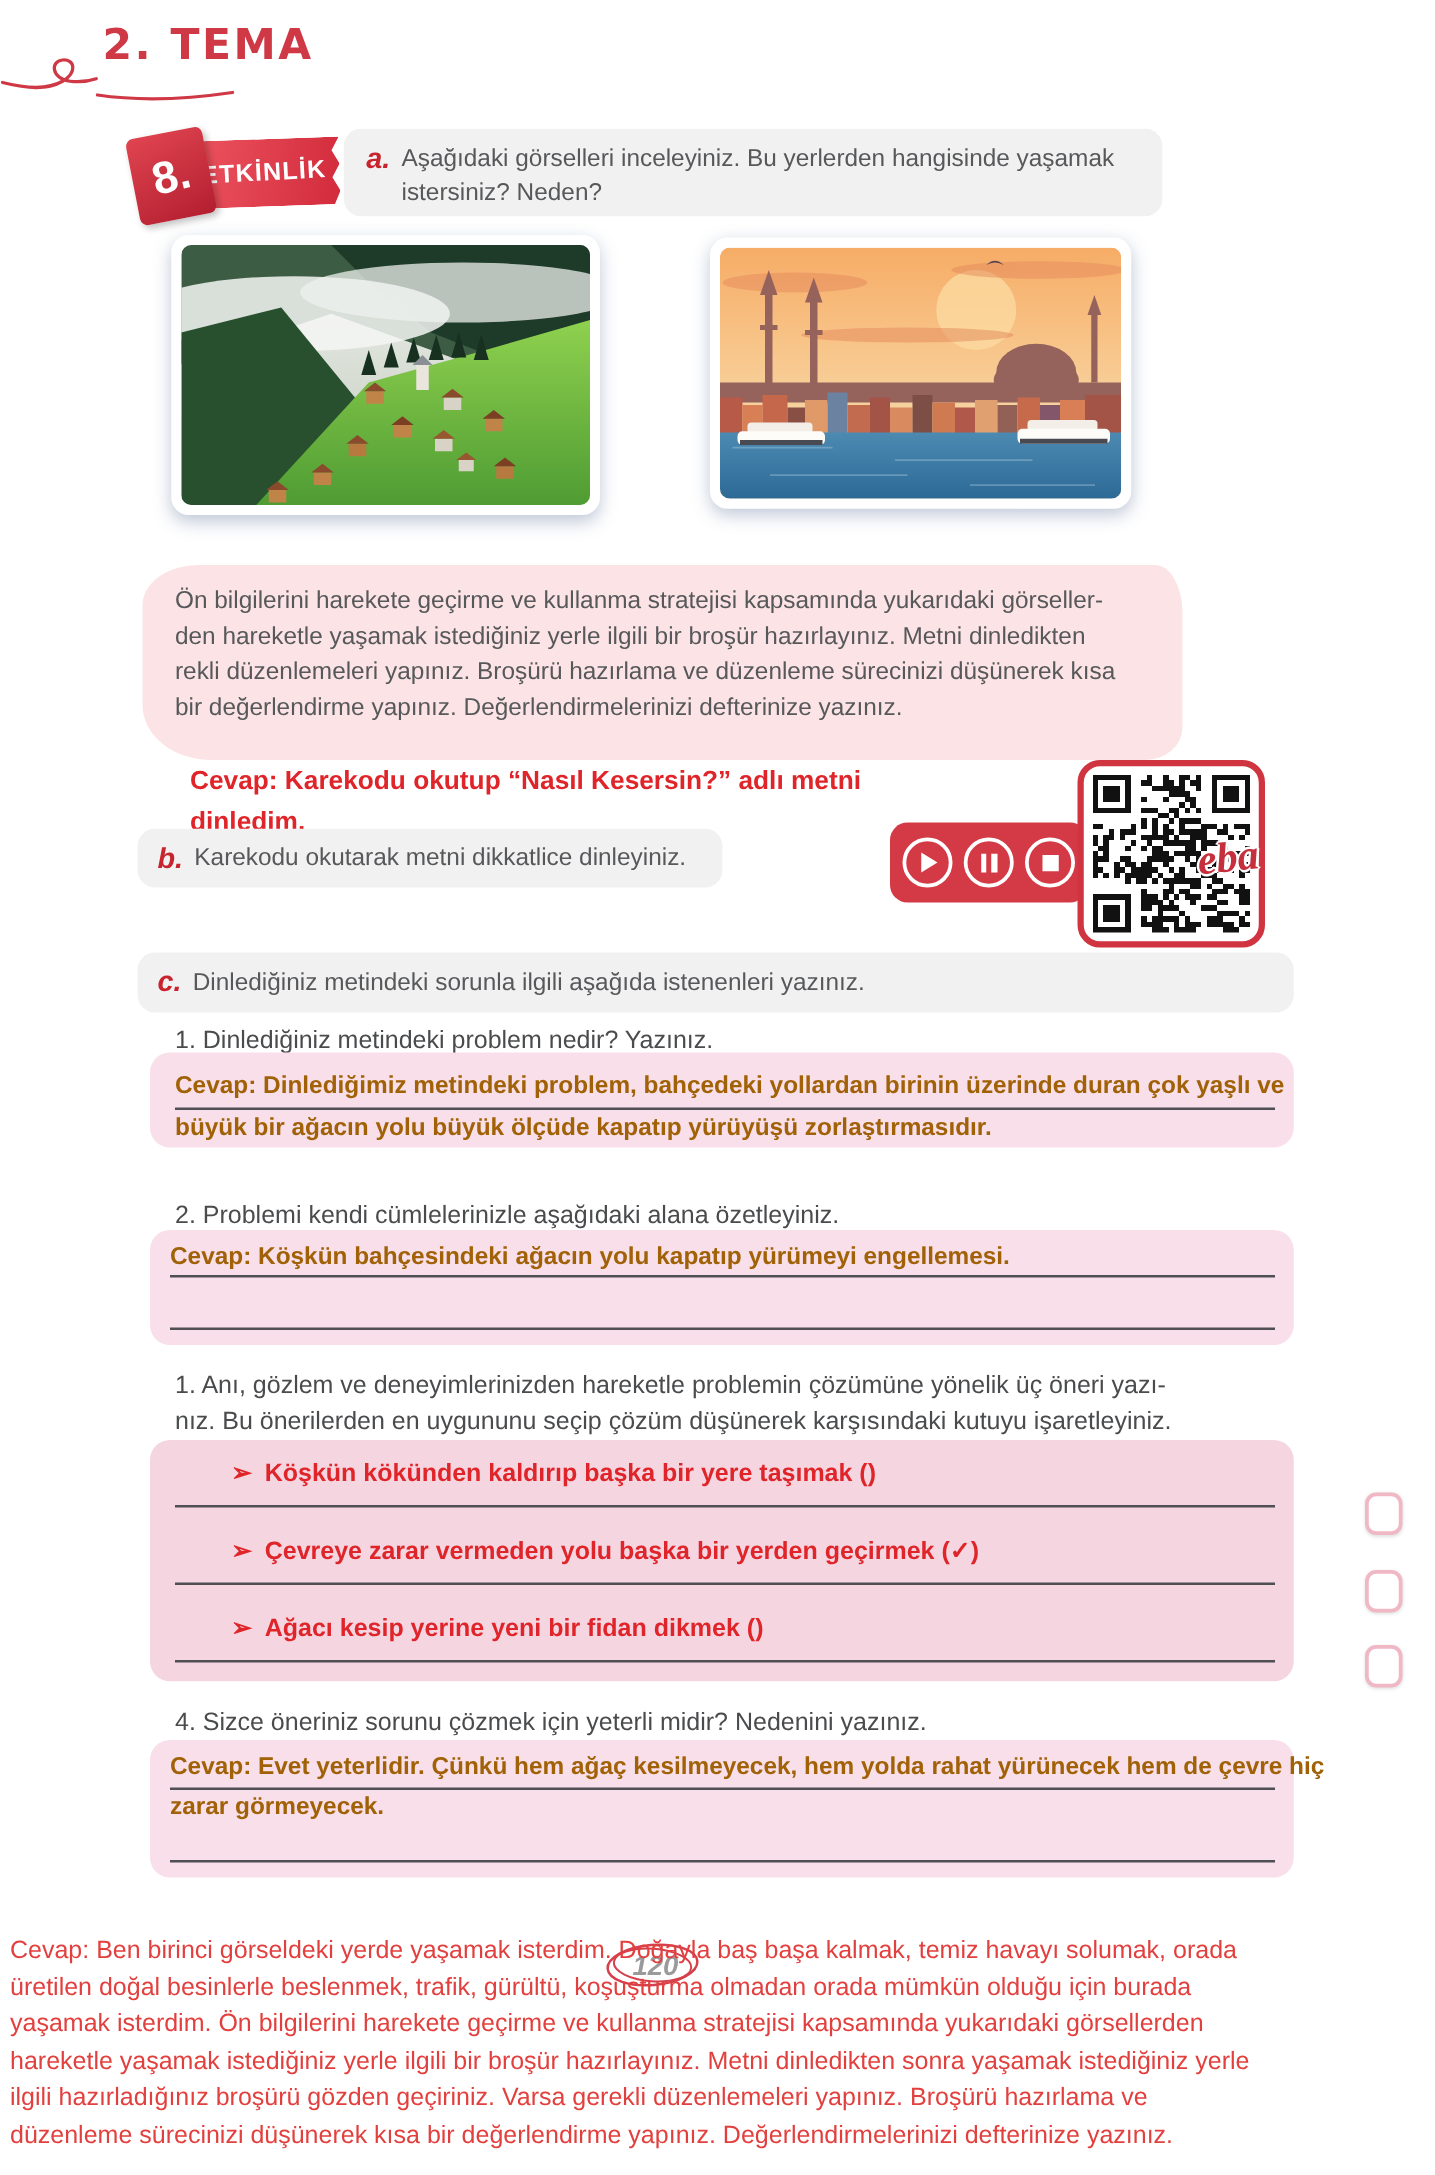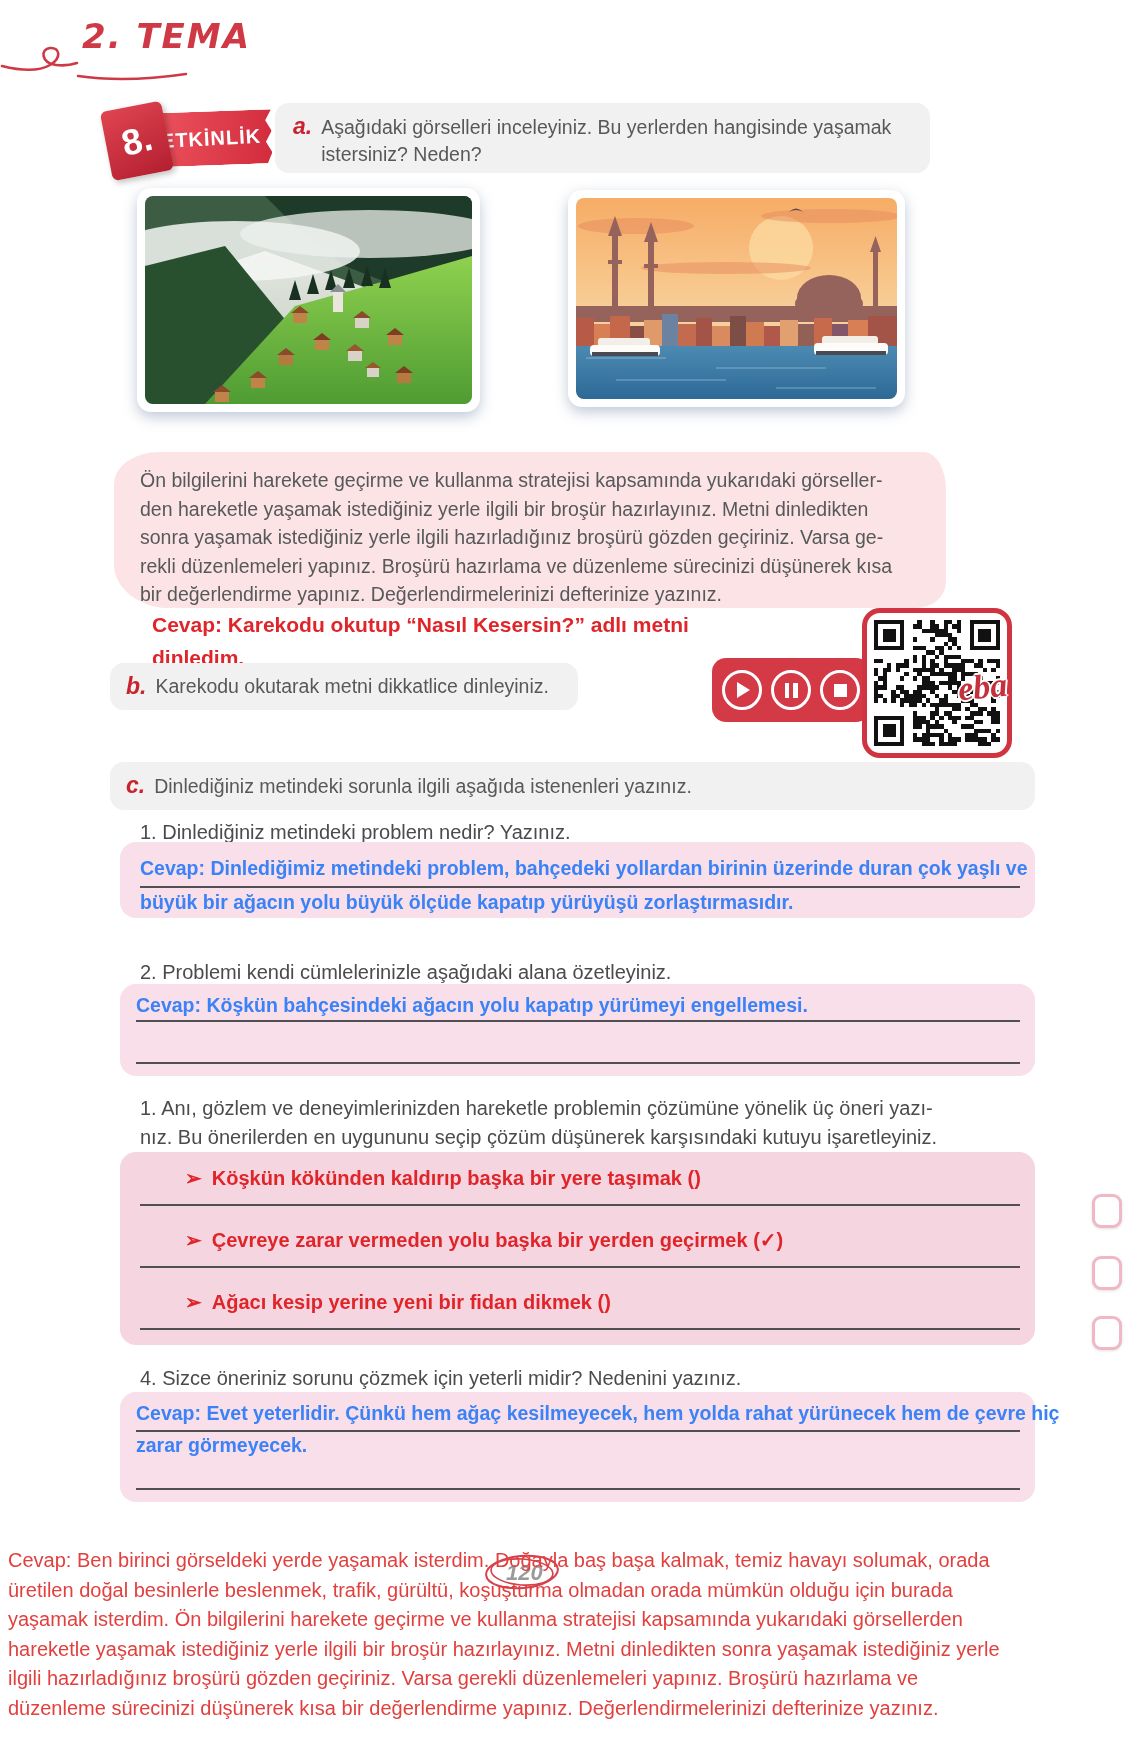--- a/index.html
+++ b/index.html
@@ -2,21 +2,21 @@
 <html><head>
 <meta charset="utf-8">
 <style>
   * { margin:0; padding:0; box-sizing:border-box; }
   html,body { background:#ffffff; }
   body { font-family:"Liberation Sans", sans-serif; }
   .page { position:relative; width:1148px; height:1740px; background:#fff; overflow:hidden; }
   .abs { position:absolute; }
 
   
-  .theme-title { font-family:"DejaVu Sans", sans-serif; font-weight:800; font-style:italic;
+  .theme-title { font-family:"DejaVu Sans", sans-serif; font-weight:800; 
     font-size:34px; letter-spacing:2px; color:#cf3946; }
 
   
   .badge { transform:rotate(-2deg); }
   .badge-ribbon { position:absolute; left:44px; top:12px; width:122px; height:54px;
     background:linear-gradient(100deg,#ee5560,#d22b3c);
     clip-path:polygon(0% 0%,100% 0%,95% 20%,100% 40%,95% 60%,100% 80%,96% 100%,0% 100%,5% 80%,0% 60%,5% 40%,0% 20%);
     display:flex; align-items:center; justify-content:center; }
   .badge-ribbon span { color:#fff; font-weight:bold; font-size:20px; letter-spacing:1px; transform:rotate(-1deg); }
   .badge-flap { position:absolute; left:0; top:4px; width:62px; height:70px; border-radius:6px;
@@ -30,21 +30,21 @@
   .qtext { color:#4a4b4d; font-size:20px; line-height:1.45; white-space:nowrap; }
 
   .photo { position:absolute; background:#fff; border-radius:14px; padding:8px;
     box-shadow:0 5px 14px rgba(90,110,150,.38); }
   .photo .inner { width:100%; height:100%; border-radius:8px; overflow:hidden; }
   .photo svg { display:block; width:100%; height:100%; }
 
   .highlight { background:#fce4e6; border-radius:45px 22px 30px 55px / 32px 38px 26px 44px; }
   .strategy-line { color:#57585a; font-size:19.5px; line-height:28.5px; white-space:nowrap; }
 
-  .ans { color:#3b82f6; font-weight:bold; font-size:19.5px; white-space:nowrap; }
+  .ans { color:#a16207; font-weight:bold; font-size:19.5px; white-space:nowrap; }
   .ans-a { color:#e0252a; font-weight:bold; font-size:21px; line-height:33px; white-space:nowrap; }
   .pinkbox { background:#f8dfe9; border-radius:16px; }
   .rule { position:absolute; height:1.6px; background:#4f4f54; }
 
   
   .player { background:#d43a46; border-radius:14px; display:flex; align-items:center;
     justify-content:center; gap:9px; }
   .player:after { content:""; position:absolute; right:-13px; top:50%; transform:translateY(-50%);
     border-top:13px solid transparent; border-bottom:13px solid transparent; border-left:15px solid #d43a46; }
   .pbtn { width:40px; height:40px; border-radius:50%; border:3px solid #fff; display:flex;
@@ -224,21 +224,20 @@
           <rect x="240" y="153" width="70" height="4" fill="#4a4a52"></rect>
         </g>
       </svg>
     </div>
   </div>
 
   <div class="abs highlight" style="left:114px;top:452px;width:832px;height:156px"></div>
   <div class="abs" style="left:140px;top:466px">
     <div class="strategy-line">Ön bilgilerini harekete geçirme ve kullanma stratejisi kapsamında yukarıdaki görseller-</div>
     <div class="strategy-line">den hareketle yaşamak istediğiniz yerle ilgili bir broşür hazırlayınız. Metni dinledikten</div>
-    <div class="strategy-line">sonra yaşamak istediğiniz yerle ilgili hazırladığınız broşürü gözden geçiriniz. Varsa ge-</div>
     <div class="strategy-line">rekli düzenlemeleri yapınız. Broşürü hazırlama ve düzenleme sürecinizi düşünerek kısa</div>
     <div class="strategy-line">bir değerlendirme yapınız. Değerlendirmelerinizi defterinize yazınız.</div>
   </div>
 
   <div class="abs" style="left:152px;top:608px">
     <div class="ans-a">Cevap: Karekodu okutup “Nasıl Kesersin?” adlı metni</div>
     <div class="ans-a">dinledim.</div>
   </div>
 
   <div class="abs graybox" style="left:110px;top:663px;width:468px;height:47px;padding:9px 16px;align-items:center">

